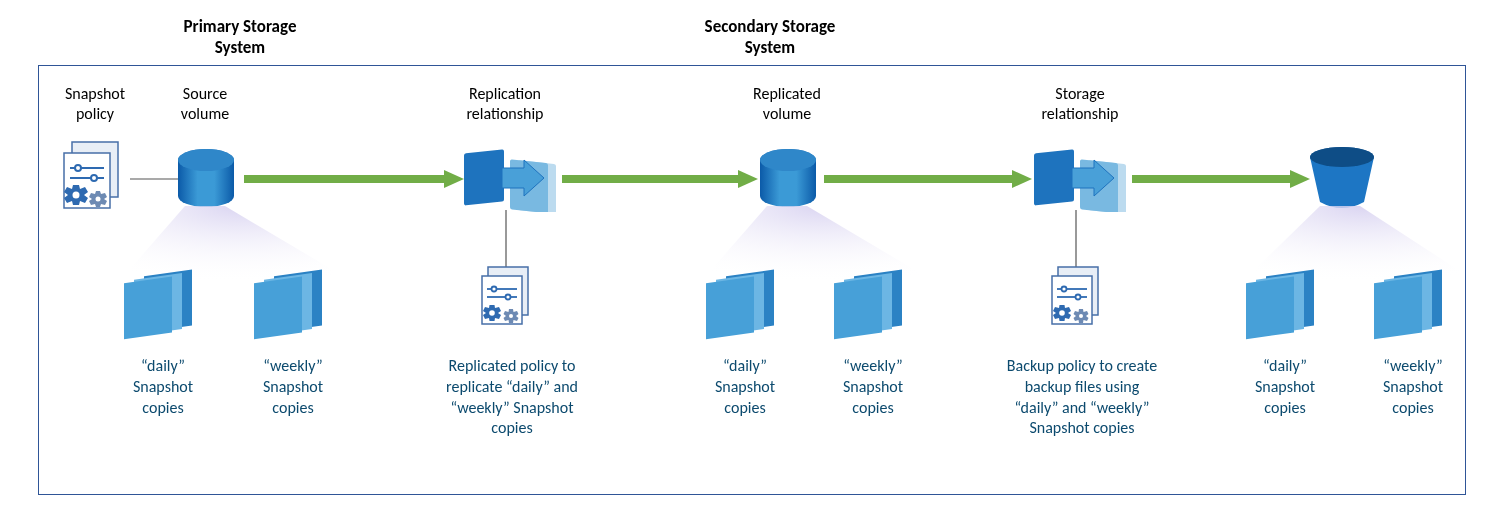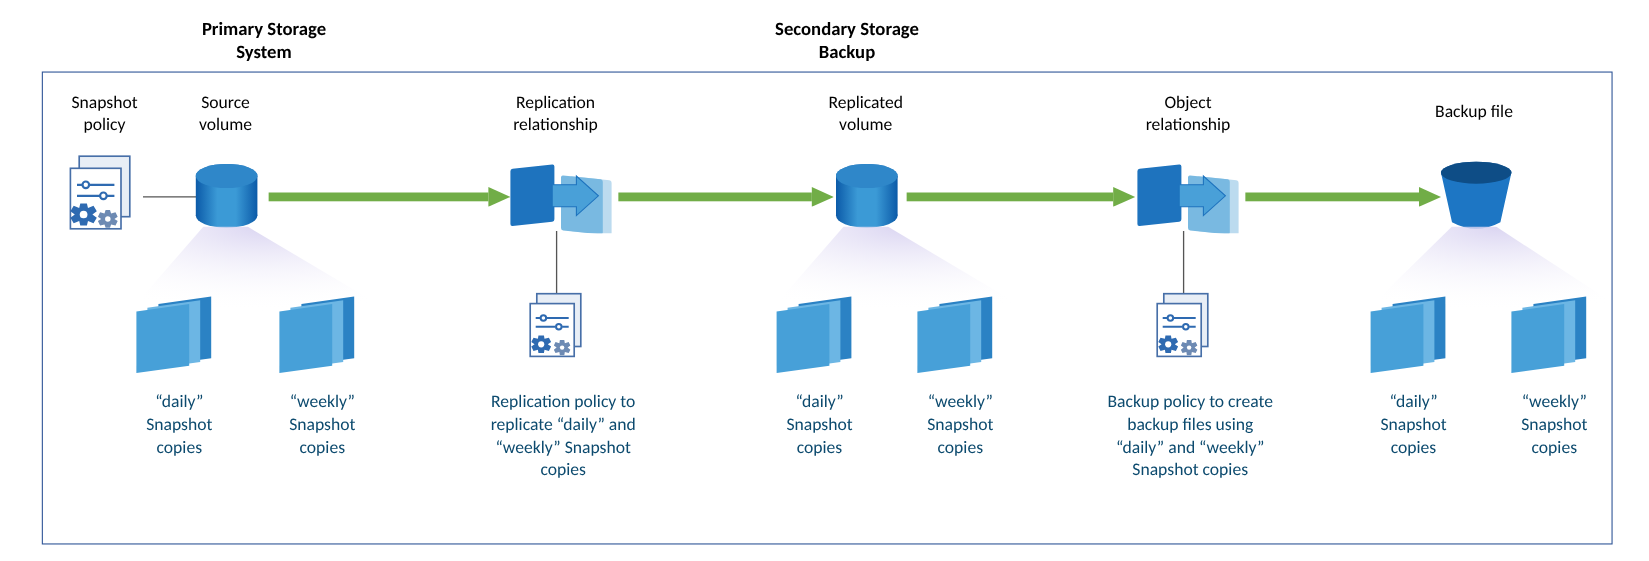--- a/index.html
+++ b/index.html
@@ -53,33 +53,32 @@
 </style>
 </head>
 <body>
 
 <div class="canvas">
   <div class="border-box"></div>
 
   <div class="title" style="left:120px; top:16px; width:240px;">Primary Storage
 System</div>
   <div class="title" style="left:640px; top:16px; width:260px;">Secondary Storage
-Backup</div>
+System</div>
 
   <div class="label" style="left:40px; top:84px; width:110px;">Snapshot
 policy</div>
   <div class="label" style="left:150px; top:84px; width:110px;">Source
 volume</div>
   <div class="label" style="left:430px; top:84px; width:150px;">Replication
 relationship</div>
   <div class="label" style="left:722px; top:84px; width:130px;">Replicated
 volume</div>
-  <div class="label" style="left:1005px; top:84px; width:150px;">Object
+  <div class="label" style="left:1005px; top:84px; width:150px;">Storage
 relationship</div>
-  <div class="label" style="left:1260px; top:92px; width:160px;">Backup file</div>
 
   <svg class="icon" style="left:60px; top:140px;" width="70" height="75">
     <rect x="12" y="2" width="46" height="55" fill="#e8eef6" stroke="#476fa8" stroke-width="1.5"></rect>
     <rect x="4" y="13" width="46" height="55" fill="#ffffff" stroke="#476fa8" stroke-width="1.5"></rect>
     <circle cx="18" cy="28" r="3" fill="none" stroke="#2e6ab1" stroke-width="2"></circle>
     <line x1="10" y1="28" x2="15" y2="28" stroke="#2e6ab1" stroke-width="2"></line>
     <line x1="21" y1="28" x2="44" y2="28" stroke="#2e6ab1" stroke-width="2"></line>
     <circle cx="34" cy="38" r="3" fill="none" stroke="#2e6ab1" stroke-width="2"></circle>
     <line x1="10" y1="38" x2="31" y2="38" stroke="#2e6ab1" stroke-width="2"></line>
     <line x1="37" y1="38" x2="44" y2="38" stroke="#2e6ab1" stroke-width="2"></line>
@@ -288,21 +287,21 @@
     </g>
   </svg>
 
   <div class="caption" style="left:108px; top:356px; width:110px;">“daily”
 Snapshot
 copies</div>
   <div class="caption" style="left:238px; top:356px; width:110px;">“weekly”
 Snapshot
 copies</div>
 
-  <div class="caption" style="left:418px; top:356px; width:188px;">Replication policy to
+  <div class="caption" style="left:418px; top:356px; width:188px;">Replicated policy to
 replicate “daily” and
 “weekly” Snapshot
 copies</div>
 
   <div class="caption" style="left:690px; top:356px; width:110px;">“daily”
 Snapshot
 copies</div>
   <div class="caption" style="left:818px; top:356px; width:110px;">“weekly”
 Snapshot
 copies</div>

